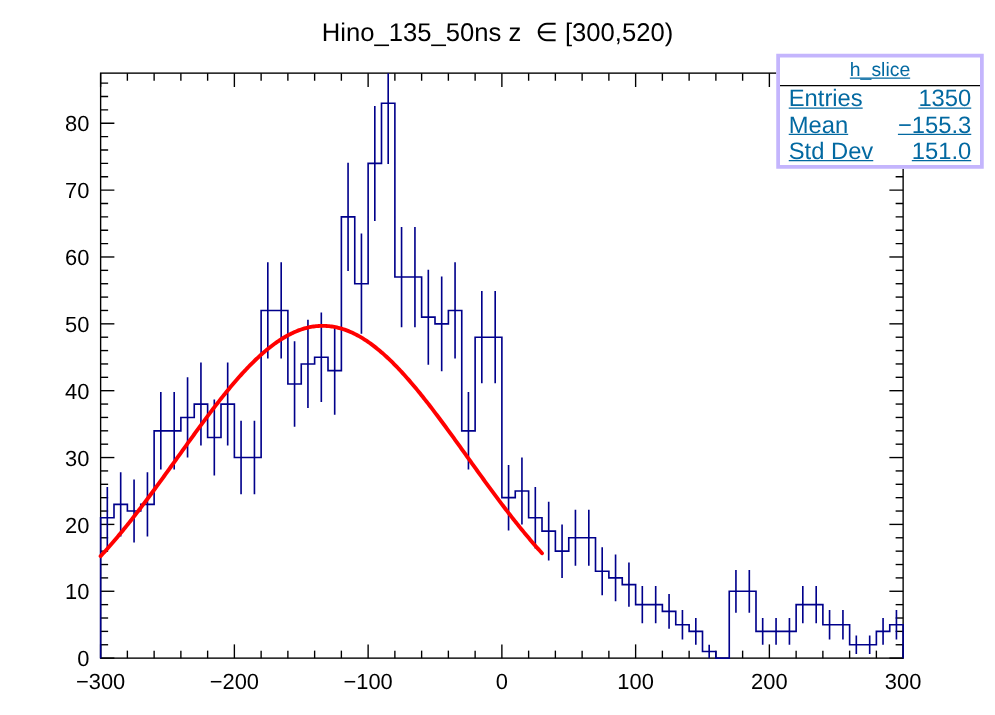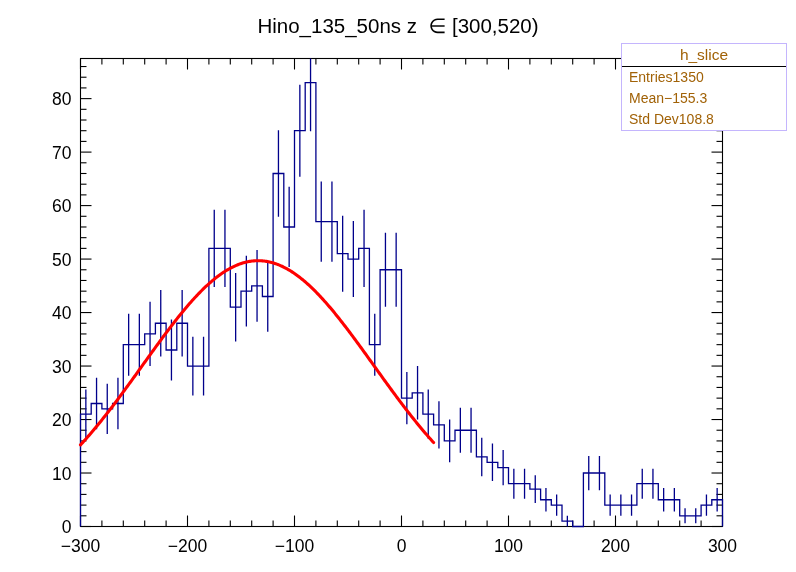--- a/index.html
+++ b/index.html
@@ -31,38 +31,40 @@
     color: #000000;
     letter-spacing: 0px;
     white-space: pre;
   }
   #stats-box {
     position: absolute;
     left: 621px;
     top: 33px;
     width: 166px;
     box-sizing: border-box;
-    border: 1px solid #c4b5fd;
+    border: 3px solid #c4b5fd;
     background: #ffffff;
     font-size: 15px;
-    color: #a16207;
+    color: #0369a1;
     z-index: 5;
+    text-decoration: underline;
   }
   #stats-title {
     text-align: center;
     padding: 2px 0 3px 0;
     border-bottom: 1px solid #000000;
     font-size: 15.5px;
     line-height: 17px;
   }
   .stats-row {
     display: flex;
+    justify-content: space-between;
     padding: 1px 7px 1px 7px;
     line-height: 19px;
-    font-size: 14px;
+    font-size: 19px;
   }
   .stats-row .sv { text-align: right; }
   svg { display: block; }
   .axis-label {
     font-size: 17.5px;
     fill: #000000;
     font-family: "Liberation Sans", sans-serif;
   }
 </style>
 </head>
@@ -251,18 +253,18 @@
         <div class="stats-row">
           <span class="sl">Entries</span>
           <span class="sv">1350</span>
         </div>
         <div class="stats-row">
           <span class="sl">Mean</span>
           <span class="sv">−155.3</span>
         </div>
         <div class="stats-row">
           <span class="sl">Std Dev</span>
-          <span class="sv">108.8</span>
+          <span class="sv">151.0</span>
         </div>
       </div>
   </div>
 
 </div>
 
 </body></html>

